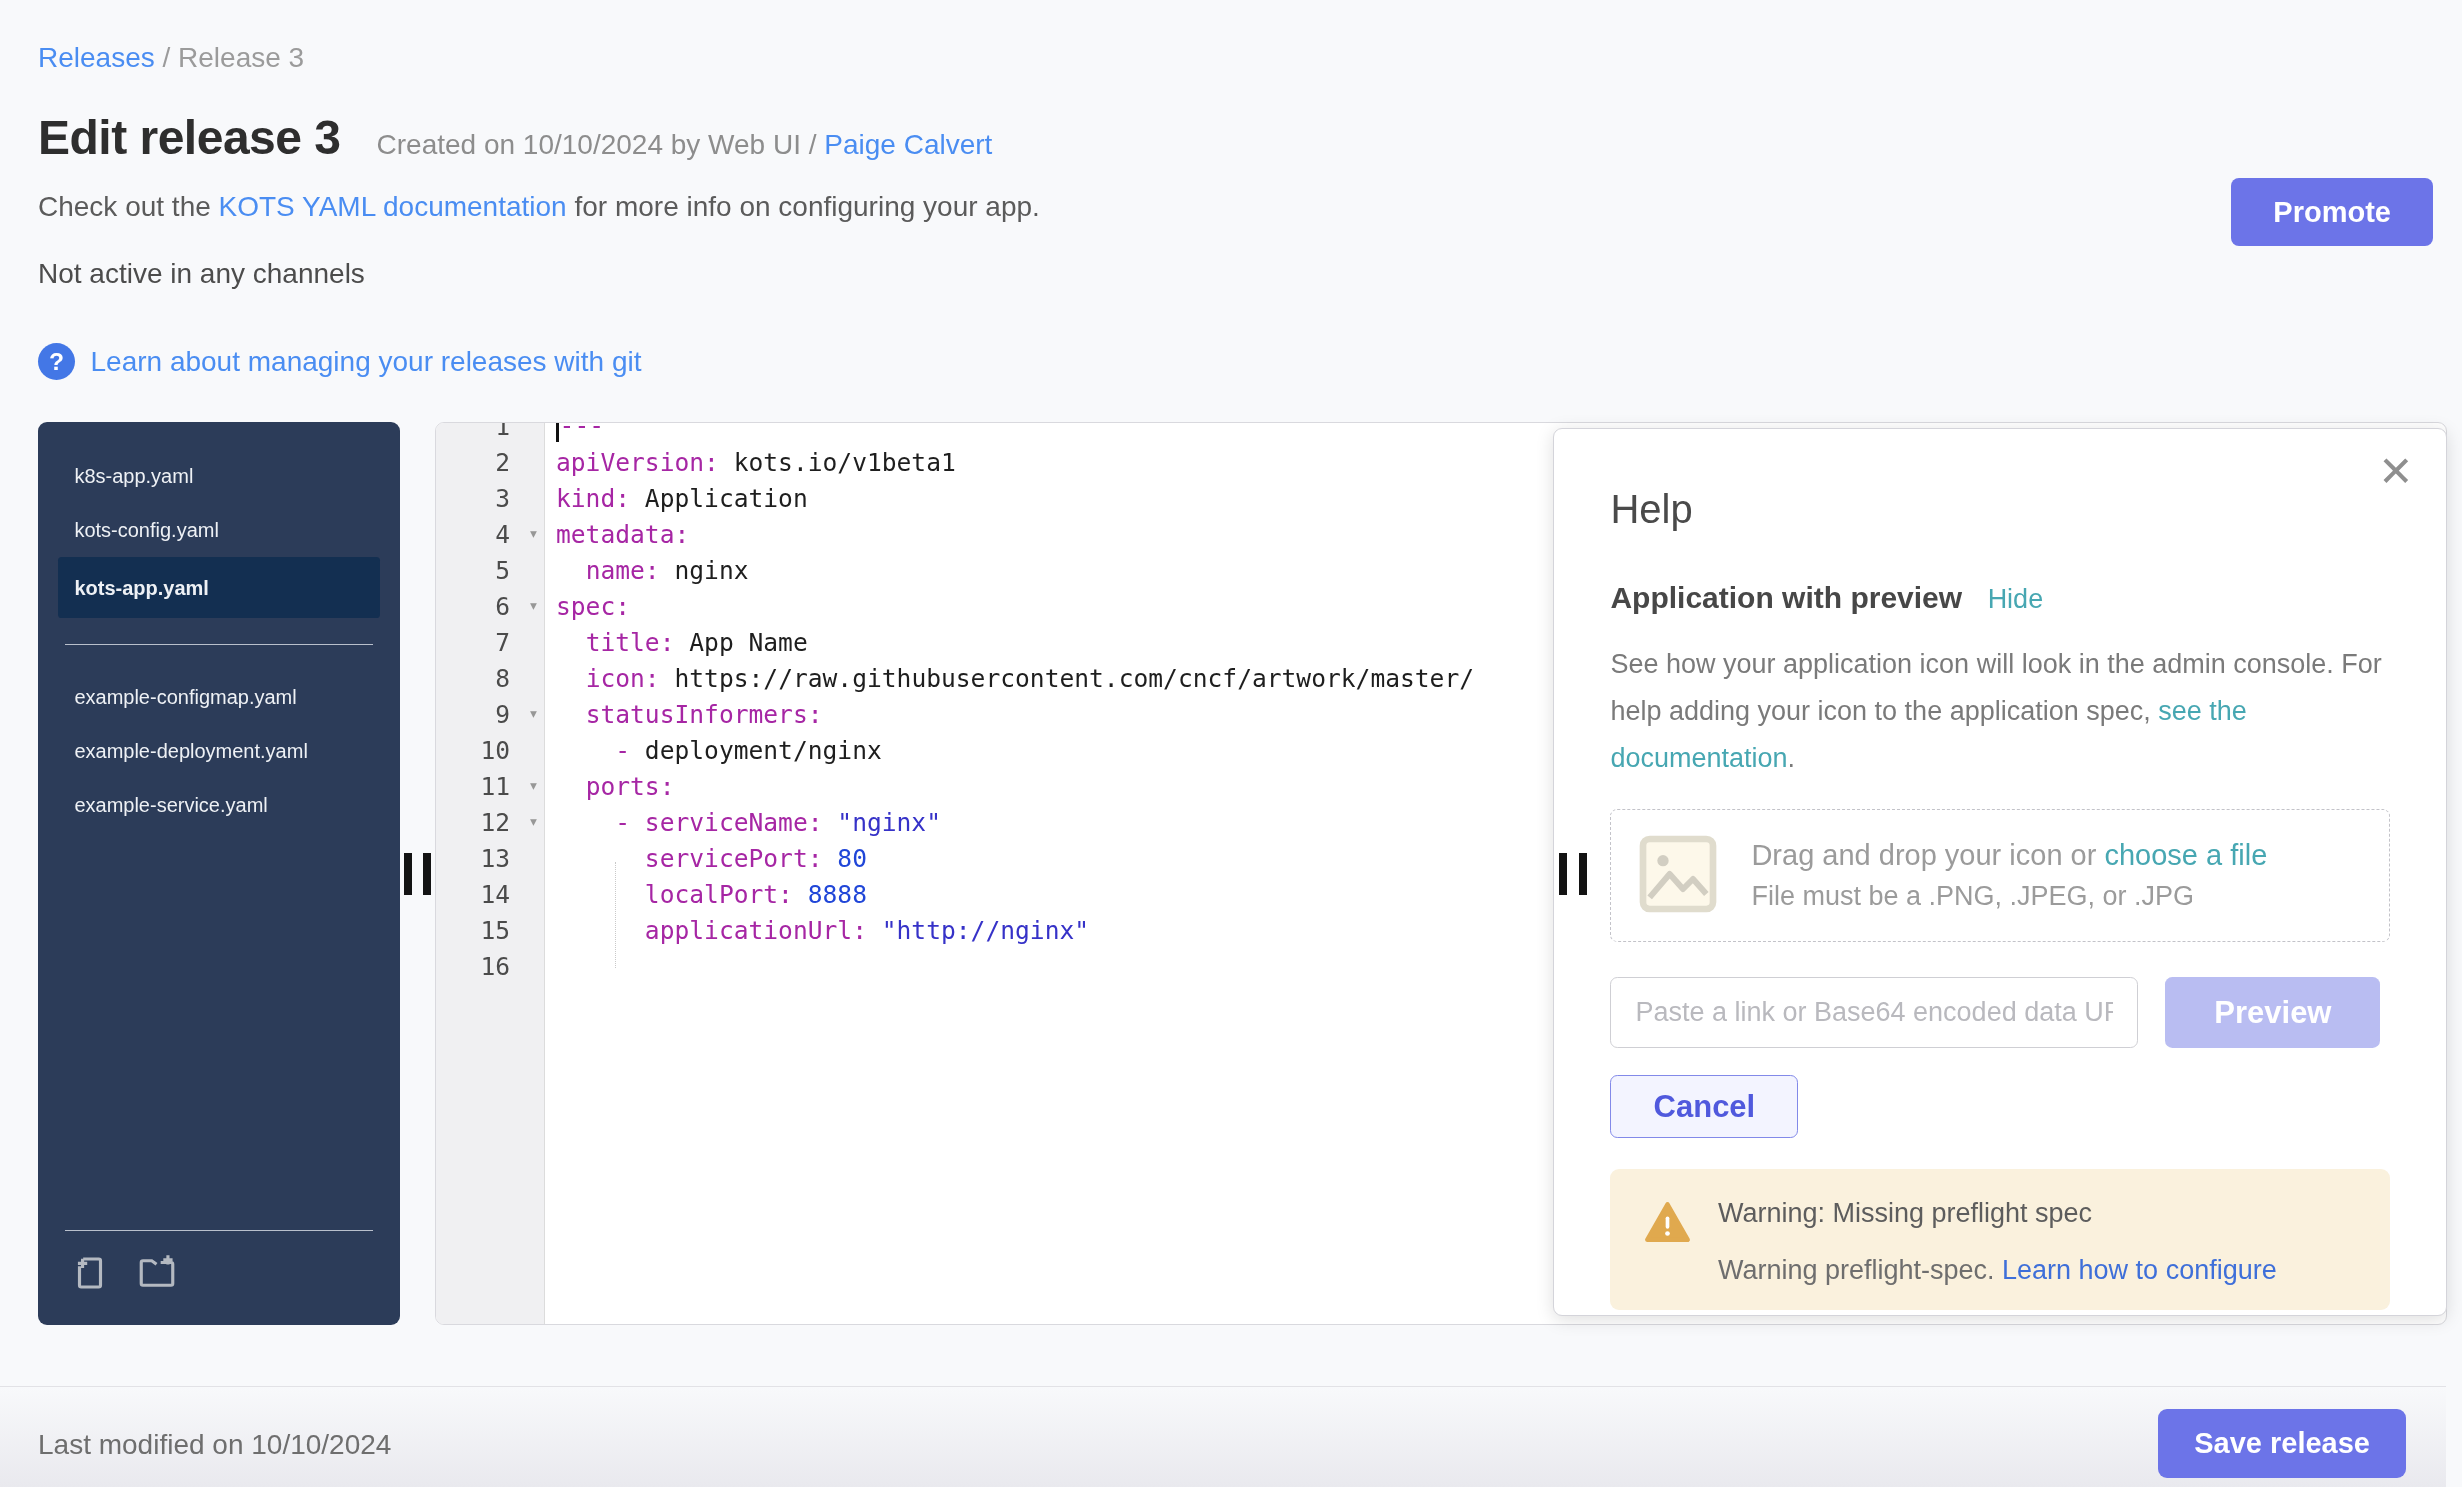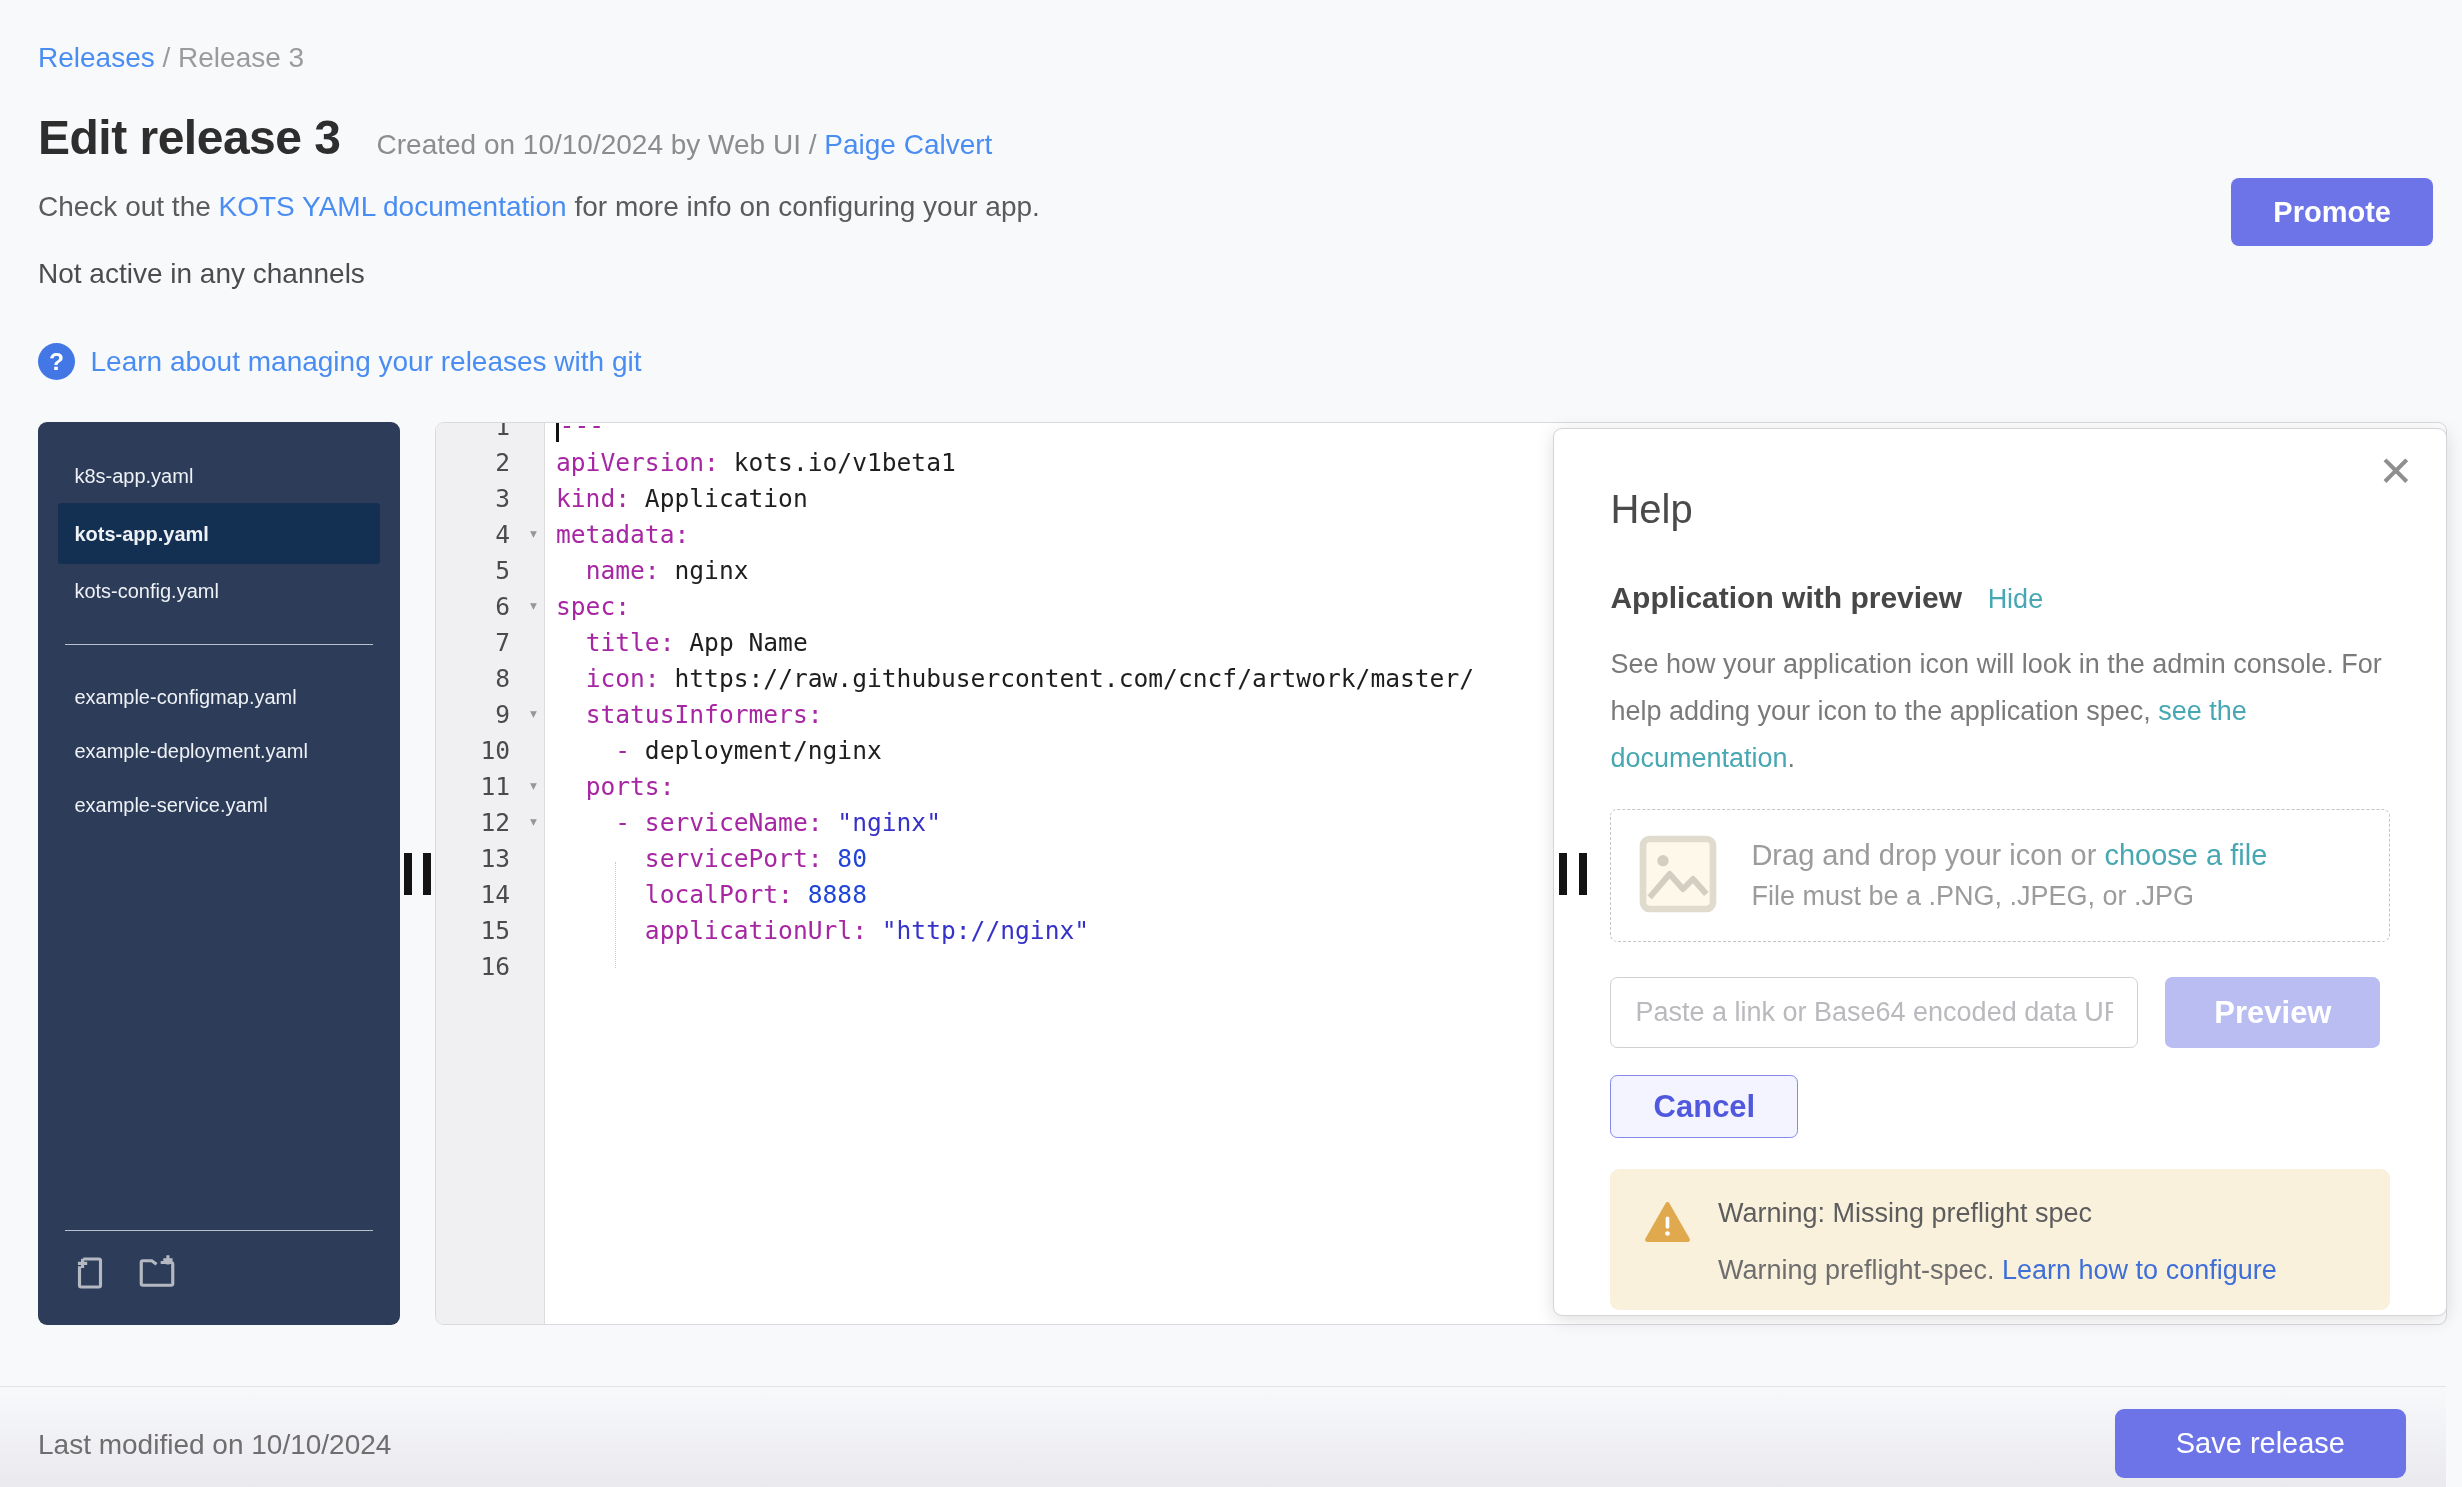--- a/index.html
+++ b/index.html
@@ -130,22 +130,22 @@
   .footer {
     position:absolute; left:0; right:16px; bottom:0; height:102px;
     border-top:0.9px solid #e2e2e6;
     background:linear-gradient(#f8f9fb, #e9e9ee);
     padding:42px 40px 0 38px;
   }
   .last-modified { font-size:28px; color:#6e6e6e; }
   .save-btn {
     position:absolute; right:40px; top:22px;
     background:#6c74e8; color:#fff; border:none; border-radius:9px;
-    font-size:29px; font-weight:400; font-family:inherit;
-    padding:18px 61px; cursor:pointer;margin-left:19px;
+    font-size:29px; font-weight:700; font-family:inherit;
+    padding:18px 36px; cursor:pointer;margin-left:19px;
   }
 </style>
 </head>
 <body>
 
 <div class="topbar">
   <a class="crumb-link">Releases</a><span class="crumb-sep"> / </span><span class="crumb-current">Release 3</span>
 </div>
 
 <div class="title-row">
@@ -163,22 +163,22 @@
 <div class="git-row">
   <span class="q-icon">?</span>
   <a class="git-link">Learn about managing your releases with git</a>
 </div>
 
 <div class="main">
 
   <aside class="filetree">
     <div>
         <div class="file-item">k8s-app.yaml</div>
+        <div class="file-item">kots-config.yaml</div>
         <div class="file-item selected">kots-app.yaml</div>
-        <div class="file-item">kots-config.yaml</div>
         <div class="tree-divider"></div>
         <div class="file-item">example-configmap.yaml</div>
         <div class="file-item">example-deployment.yaml</div>
         <div class="file-item">example-service.yaml</div>
       </div>
     <div class="tree-bottom">
       <div class="tree-bottom-divider"></div>
       <div class="tree-icons">
         <span>
           <svg width="42" height="42" viewBox="0 0 24 24" fill="none" stroke="#b4b9c1" stroke-width="1.8" stroke-linecap="square">

